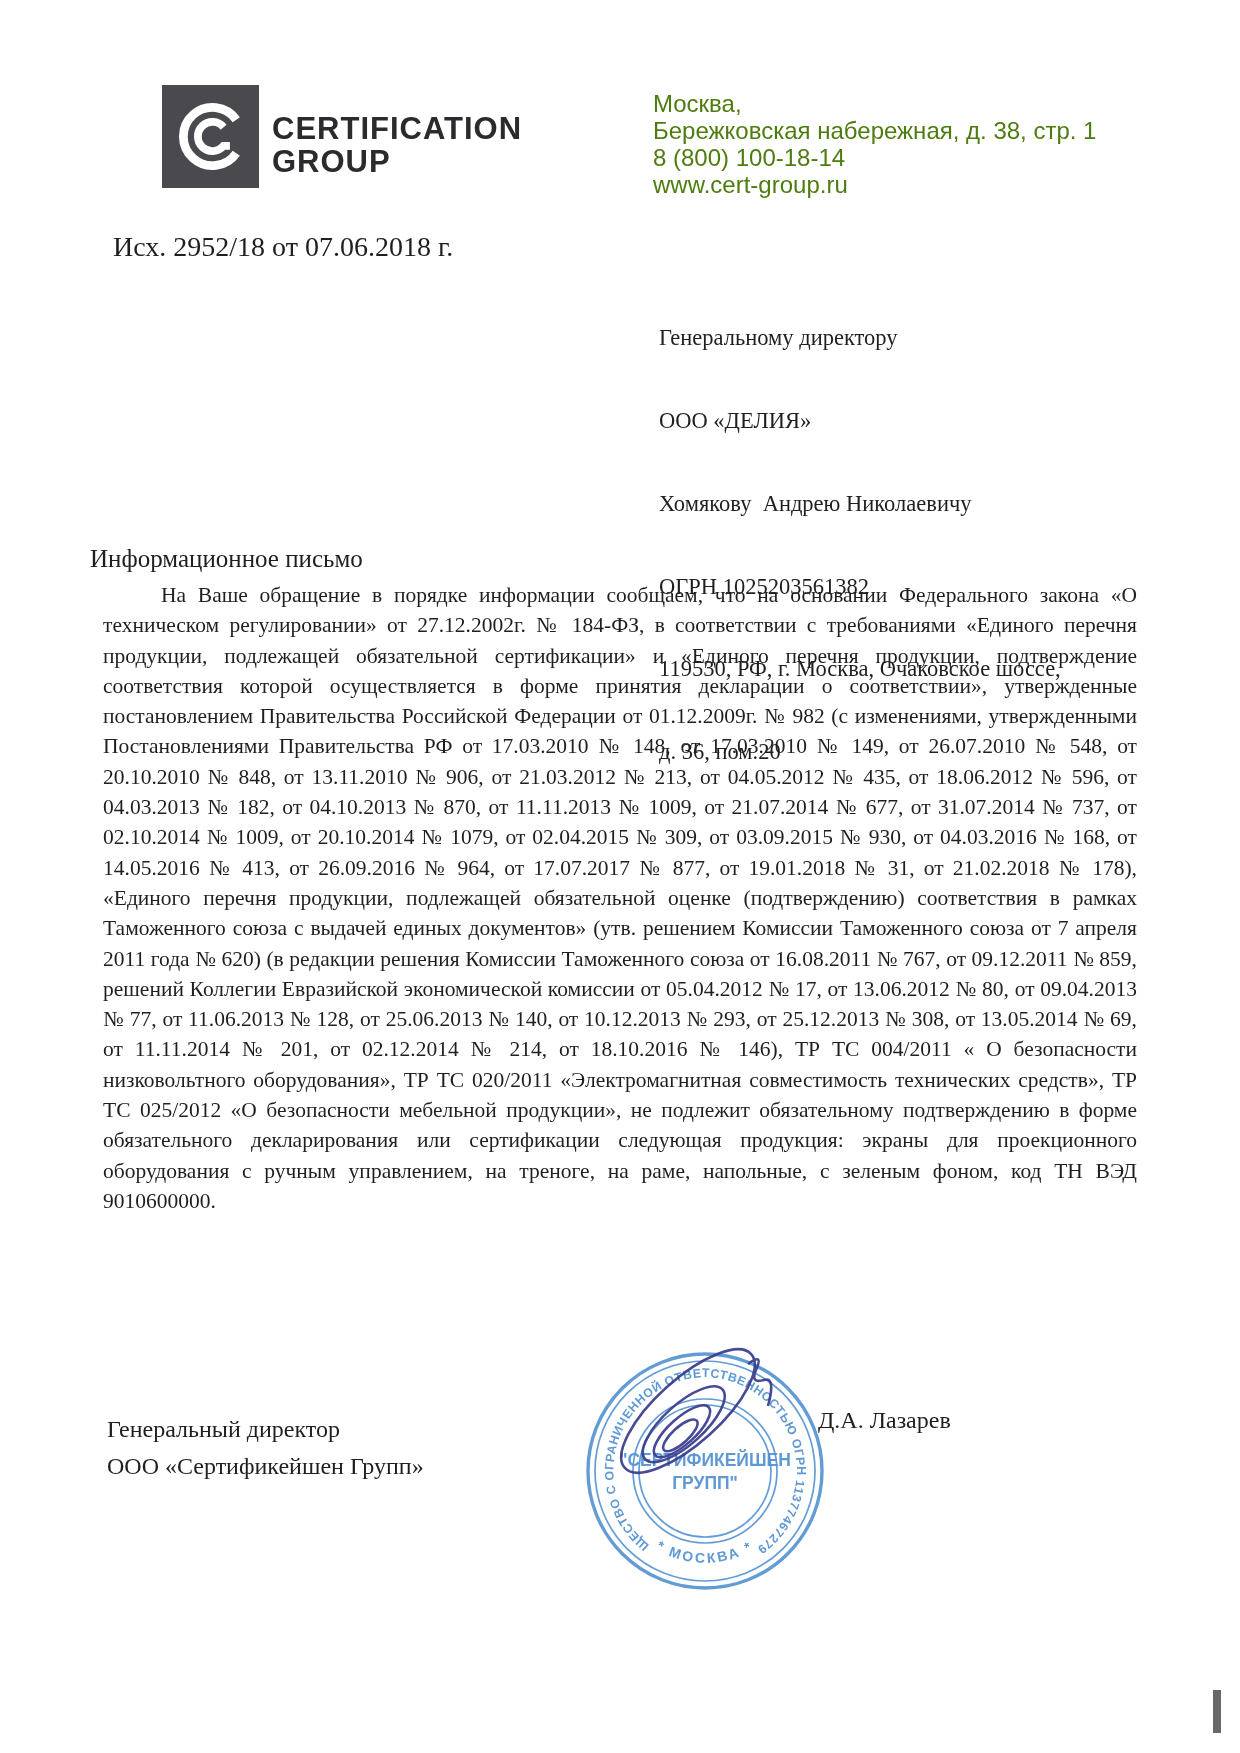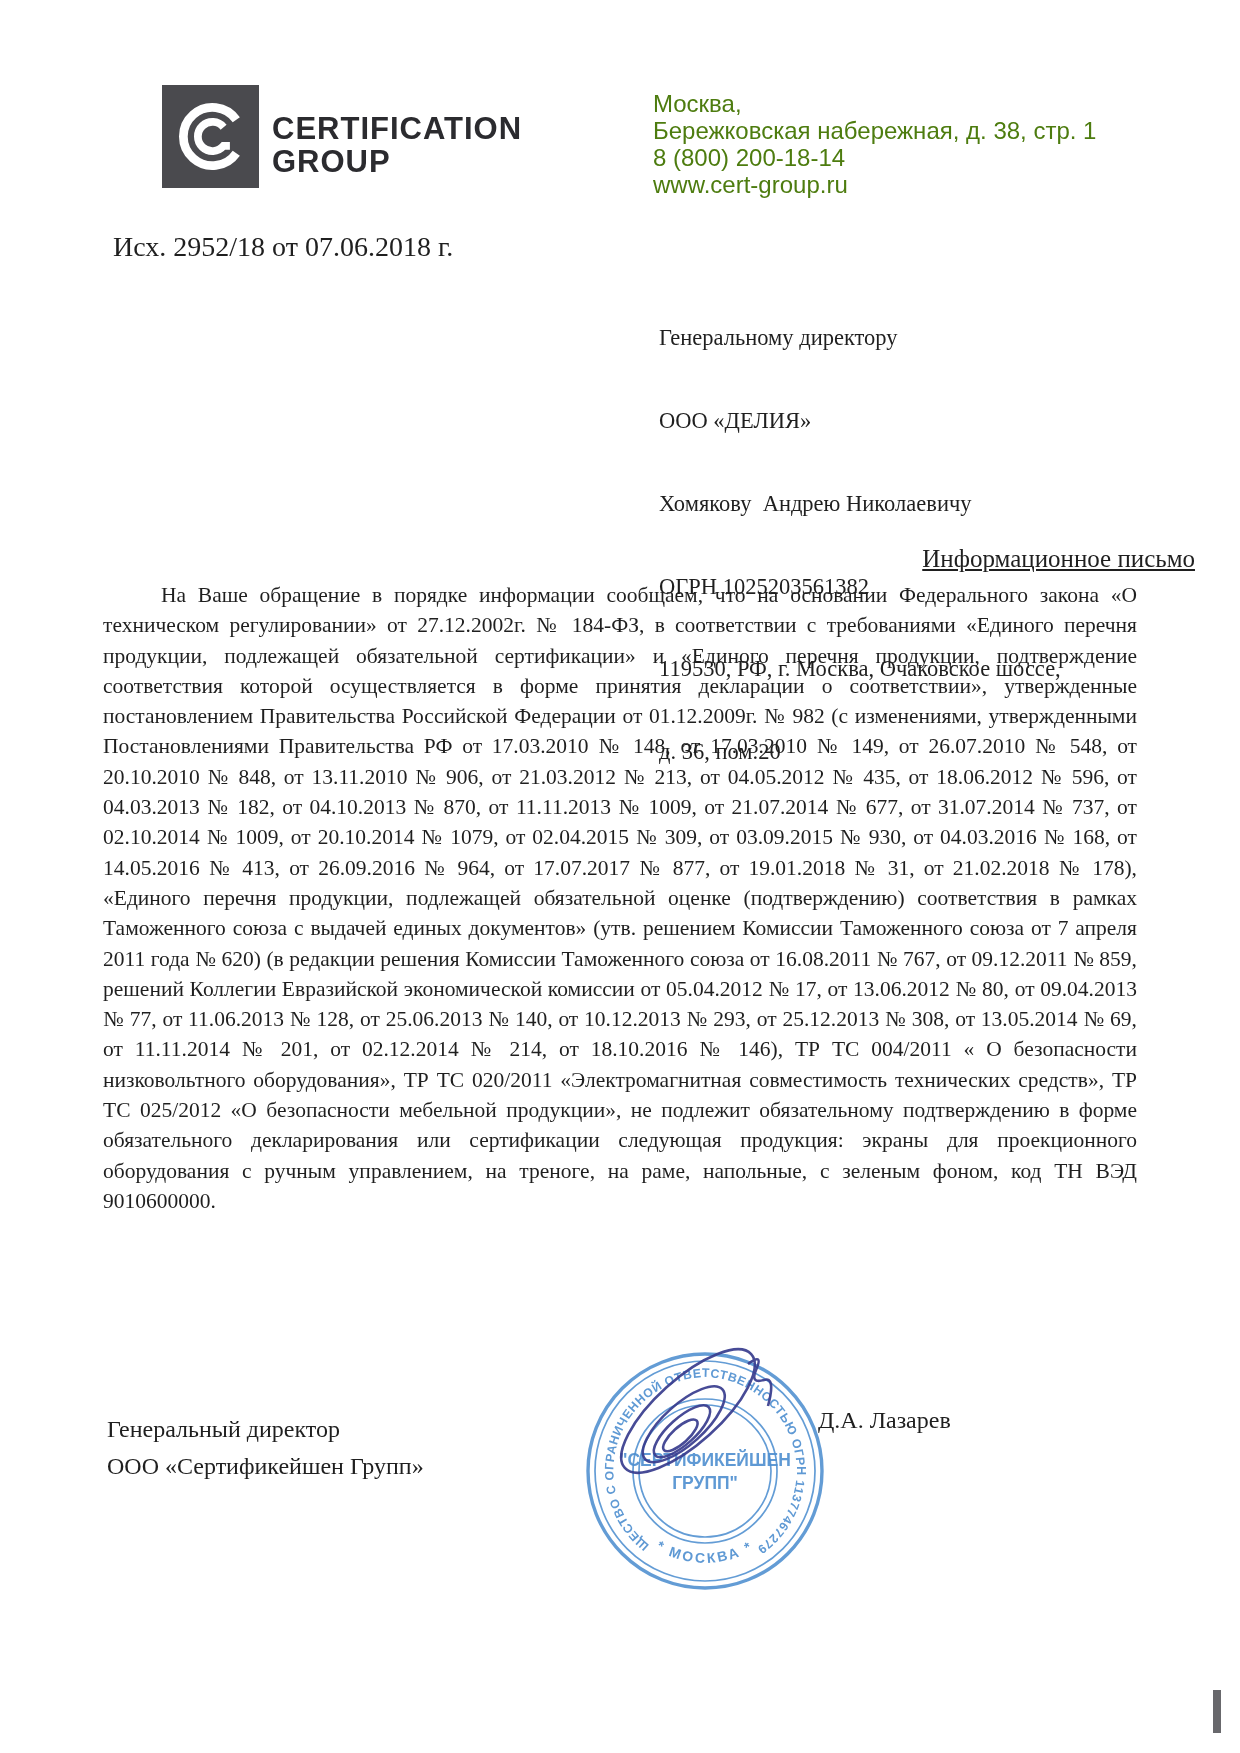--- a/index.html
+++ b/index.html
@@ -11,21 +11,21 @@
   .logo-square svg{position:absolute;left:0;top:0;width:100%;height:100%;}
   .wordmark{position:absolute;left:272px;top:112px;font-family:"Liberation Sans", sans-serif;
             font-weight:bold;color:#2b2b2f;font-size:31px;line-height:33px;letter-spacing:1px;}
   .contact{position:absolute;left:653px;top:90px;font-family:"Liberation Sans", sans-serif;
            color:#4d7c0f;font-size:24px;line-height:27px;font-weight:normal;}
 
   .ref-line{position:absolute;left:113px;top:231px;font-size:28px;}
 
   .recipient{position:absolute;left:659px;top:269px;font-size:22.5px;line-height:27.6px;white-space:pre-wrap;}
 
-  .title{position:absolute;left:105px;top:545px;width:1090px;text-align:right;font-size:25px;text-decoration:underline;}
+  .title{position:absolute;left:90px;top:545px;width:1090px;text-align:left;font-size:25px;}
 
   .body-text{position:absolute;left:103px;top:580px;width:1034px;font-size:21.5px;line-height:30.3px;
              text-align:justify;text-indent:58px;}
 
   .sig-left{position:absolute;left:107px;top:1370px;font-size:24px;line-height:37px;margin-top:41px;}
   .sig-name{position:absolute;left:818px;top:1407px;font-size:24px;text-align:right;}
 
   .stamp-wrap{position:absolute;left:580px;top:1346px;width:250px;height:250px;}
   .stamp-wrap svg{width:250px;height:250px;}
 
@@ -43,21 +43,21 @@
     </svg>
   </div>
   <div class="wordmark">
     <div>CERTIFICATION</div>
     <div>GROUP</div>
   </div>
 
   <div class="contact">
     <div>Москва,</div>
     <div>Бережковская набережная, д. 38, стр. 1</div>
-    <div>8 (800) 200-18-14</div>
+    <div>8 (800) 100-18-14</div>
     <div>www.cert-group.ru</div>
   </div>
 
   <div class="ref-line">Исх. 2952/18 от 07.06.2018 г.</div>
 
   <div class="recipient">
     <div>Генеральному директору</div>
     <div>ООО «ДЕЛИЯ»</div>
     <div>Хомякову  Андрею Николаевичу</div>
     <div>ОГРН 1025203561382</div>

